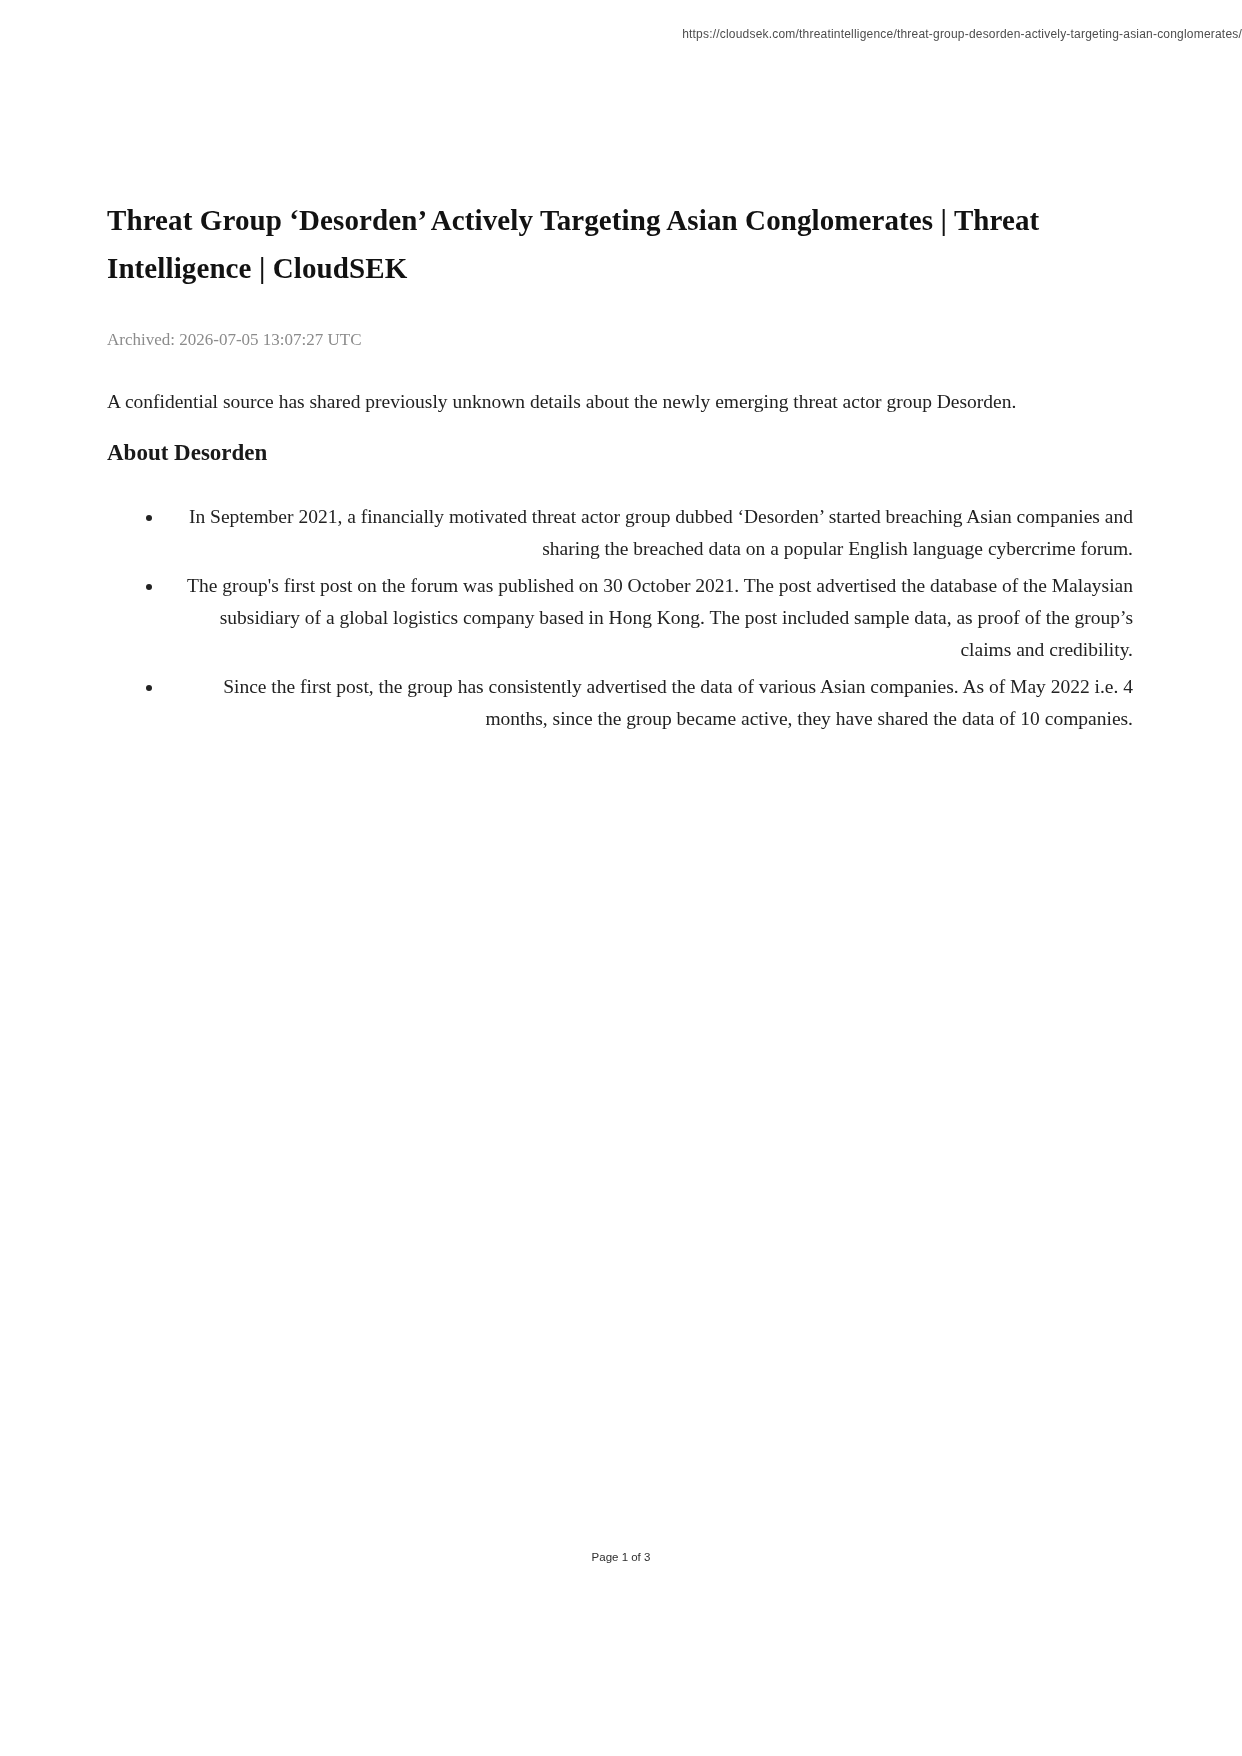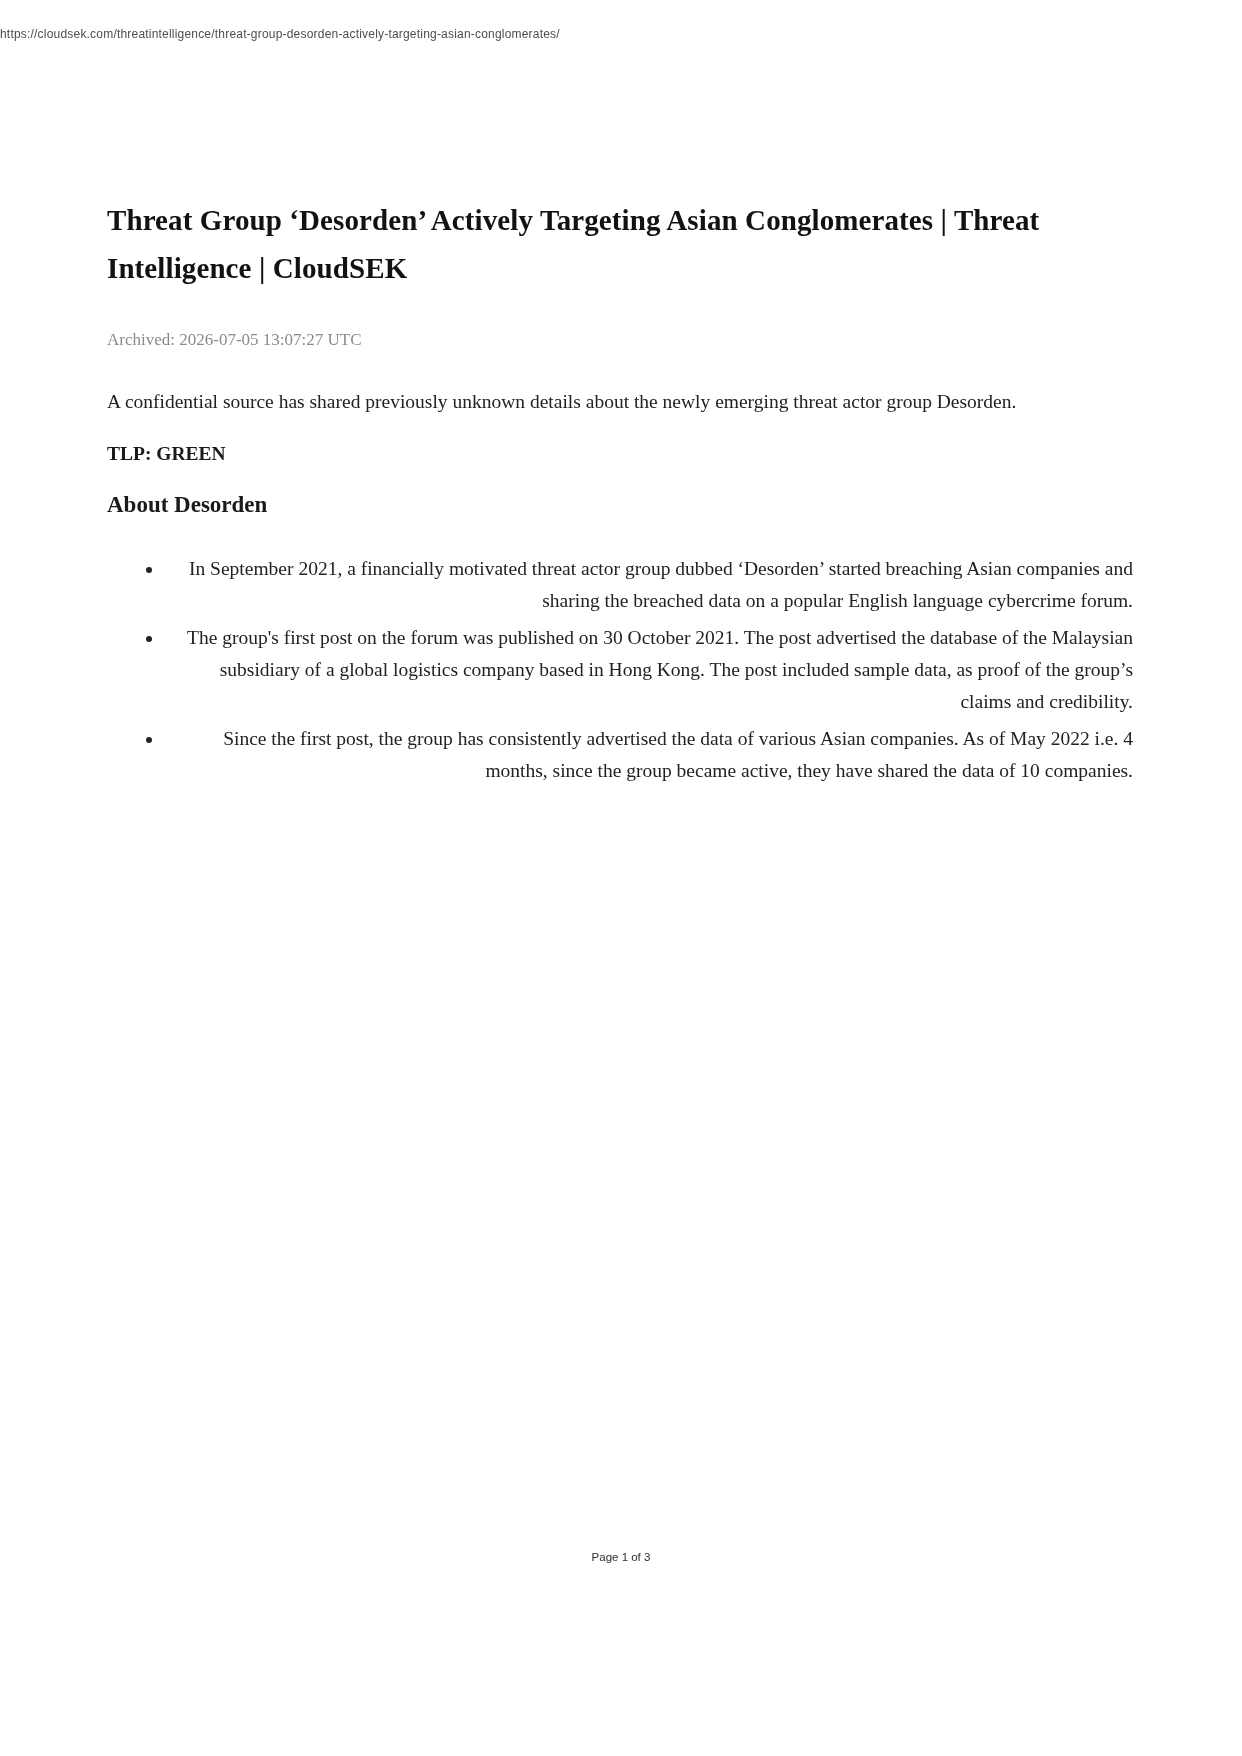--- a/index.html
+++ b/index.html
@@ -10,21 +10,21 @@
     position: relative;
     font-family: "Liberation Serif", "DejaVu Serif", serif;
     color: #1f1f1f;
     overflow: hidden;
   }
   .print-header {
     position: absolute;
     top: 27px;
     left: 0;
     width: 100%;
-    text-align: left;
+    text-align: right;
     font-family: "Liberation Sans", "DejaVu Sans", sans-serif;
     font-size: 12px;
     color: #4d4d4d;
     letter-spacing: 0.2px;
   }
   .content {
     position: absolute;
     top: 196px;
     left: 107px;
     width: 1026px;
@@ -93,21 +93,20 @@
 <div class="print-header">https://cloudsek.com/threatintelligence/threat-group-desorden-actively-targeting-asian-conglomerates/</div>
 
 <div class="content">
 
   <h1 class="article-title">Threat Group ‘Desorden’ Actively Targeting Asian Conglomerates | Threat Intelligence | CloudSEK</h1>
 
   <div class="archived">Archived: 2026-07-05 13:07:27 UTC</div>
 
   <p class="body-text intro">A confidential source has shared previously unknown details about the newly emerging threat actor group Desorden.</p>
 
-  <p class="tlp">TLP: GREEN</p>
 
   <h2 class="section-heading">About Desorden</h2>
 
   <ul class="bullets">
     <li>In September 2021, a financially motivated threat actor group dubbed ‘Desorden’ started breaching Asian companies and sharing the breached data on a popular English language cybercrime forum.</li>
     <li>The group's first post on the forum was published on 30 October 2021. The post advertised the database of the Malaysian subsidiary of a global logistics company based in Hong Kong. The post included sample data, as proof of the group’s claims and credibility.</li>
     <li>Since the first post, the group has consistently advertised the data of various Asian companies. As of May 2022 i.e. 4 months, since the group became active, they have shared the data of 10 companies.</li>
   </ul>
 
 </div>

